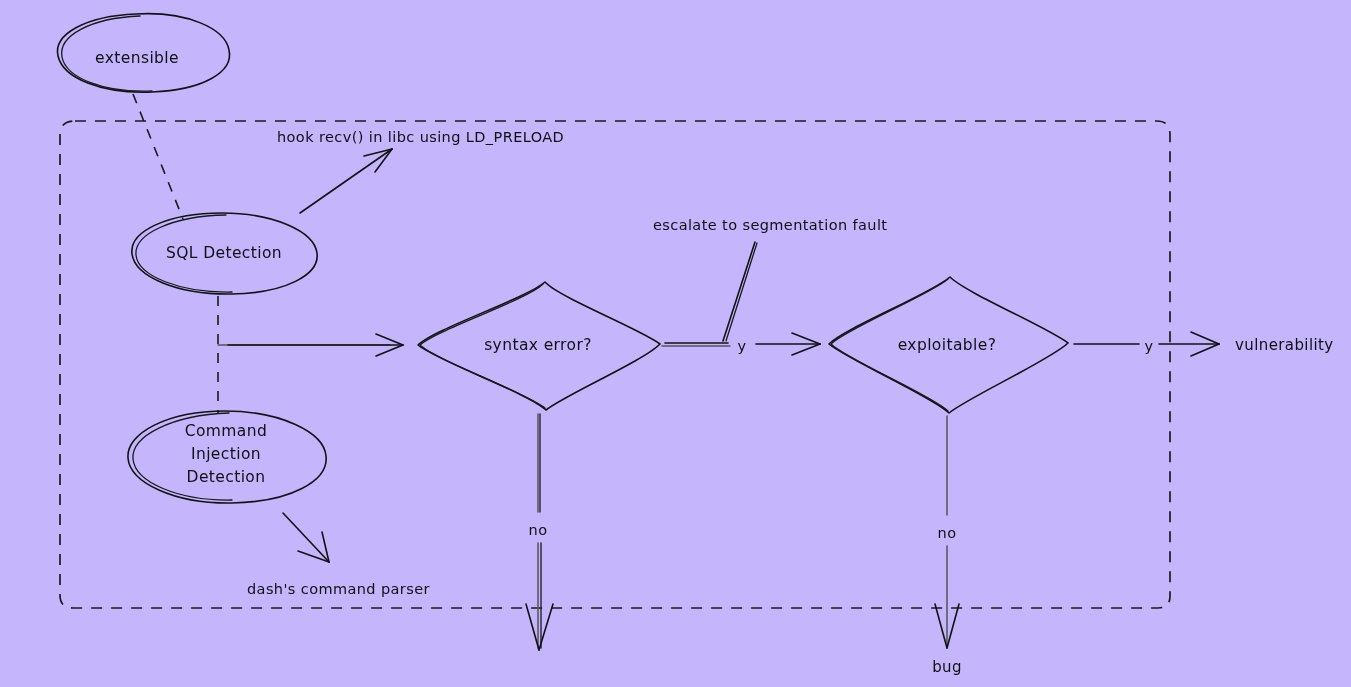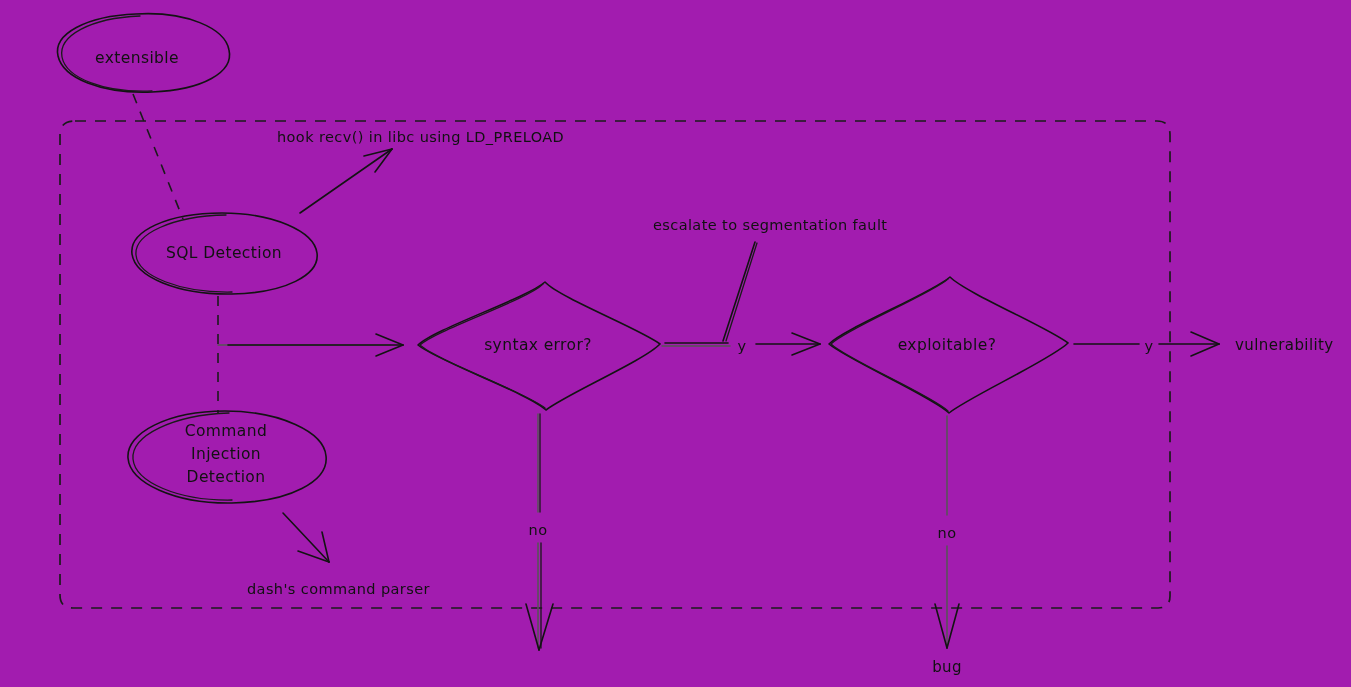--- a/index.html
+++ b/index.html
@@ -8,21 +8,21 @@
     padding: 0;
     background: #ffffff;
   }
   body {
     font-family: "DejaVu Sans", sans-serif;
   }
   #canvas {
     position: relative;
     width: 1351px;
     height: 687px;
-    background: #a21caf;
+    background: #c4b5fd;
     overflow: hidden;
   }
   #canvas svg {
     position: absolute;
     top: 0;
     left: 0;
     width: 1351px;
     height: 687px;
   }
   .hand-text {

